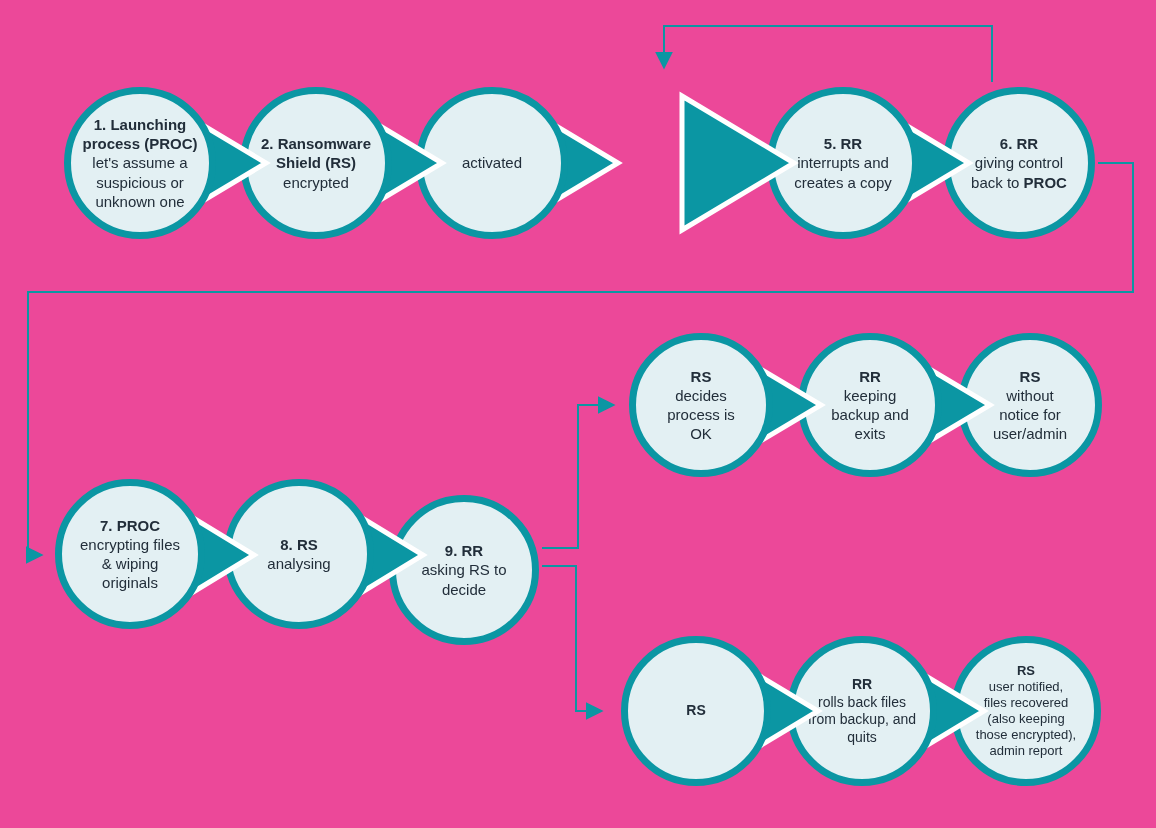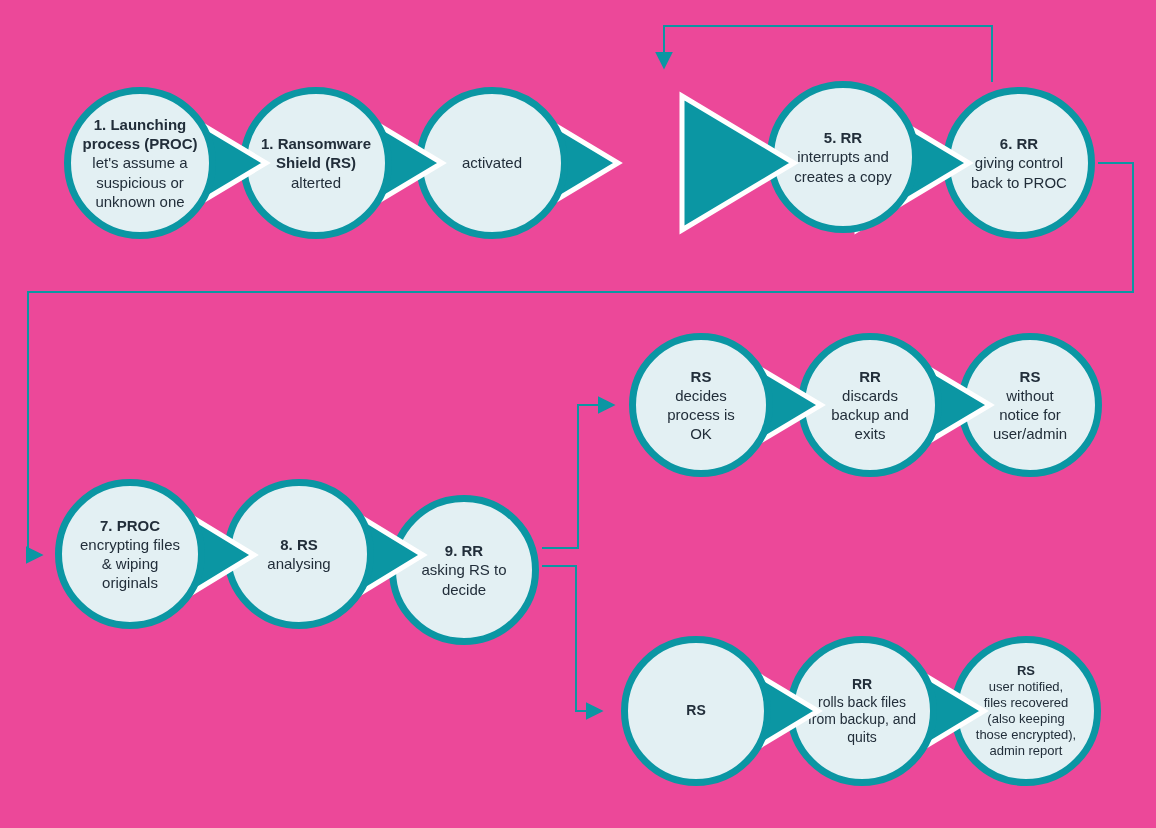--- a/index.html
+++ b/index.html
@@ -40,21 +40,21 @@
     line-height: 1.27;
   }
   .node .t {
     font-weight: 700;
     white-space: pre-line;
   }
   .node .b {
     font-weight: 400;
     white-space: pre-line;
   }
-  .node .b b { font-weight: 400; }
+  .node .b b { font-weight: 700; }
   .node.sm { font-size: 14px; line-height: 1.25; }
   .node.xs { font-size: 13px; line-height: 1.22; }
   .chev {
     position: absolute;
     pointer-events: none;
   }
   .chev polygon {
     fill: #0b96a3;
     stroke: #ffffff;
     stroke-width: 5;
@@ -83,40 +83,40 @@
 process (PROC)</span>
     <span class="b">let's assume a
 suspicious or
 unknown one</span>
   </div>
   <svg class="chev" style="left:148px;top:88px;z-index:39" width="130" height="150">
       <polygon points="6,8 6,142 118,75"></polygon>
     </svg>
 
   <div class="node" style="left:240px;top:87px;width:152px;height:152px;z-index:38">
-    <span class="t">1. Ransomware
+    <span class="t">2. Ransomware
 Shield (RS)</span>
-    <span class="b">alterted</span>
+    <span class="b">encrypted</span>
   </div>
   <svg class="chev" style="left:324px;top:88px;z-index:37" width="130" height="150">
       <polygon points="6,8 6,142 118,75"></polygon>
     </svg>
 
   <div class="node" style="left:416px;top:87px;width:152px;height:152px;z-index:36">
     <span class="b">activated</span>
   </div>
   <svg class="chev" style="left:500px;top:88px;z-index:35" width="130" height="150">
       <polygon points="6,8 6,142 118,75"></polygon>
     </svg>
 
   <svg class="chev" style="left:676px;top:88px;z-index:33" width="130" height="150">
       <polygon points="6,8 6,142 118,75"></polygon>
     </svg>
 
-  <div class="node" style="left:767px;top:81px;width:152px;height:152px;z-index:32">
+  <div class="node" style="left:767px;top:87px;width:152px;height:152px;z-index:32">
     <span class="t">5. RR</span>
     <span class="b">interrupts and
 creates a copy</span>
   </div>
   <svg class="chev" style="left:851px;top:88px;z-index:31" width="130" height="150">
       <polygon points="6,8 6,142 118,75"></polygon>
     </svg>
 
   <div class="node" style="left:943px;top:87px;width:152px;height:152px;z-index:30">
     <span class="t">6. RR</span>
@@ -153,21 +153,21 @@
     <span class="b">decides
 process is
 OK</span>
   </div>
   <svg class="chev" style="left:709px;top:330px;z-index:39" width="126" height="150">
       <polygon points="6,12 6,138 112,75"></polygon>
     </svg>
 
   <div class="node" style="left:798px;top:333px;width:144px;height:144px;z-index:38">
     <span class="t">RR</span>
-    <span class="b">discards
+    <span class="b">keeping
 backup and
 exits</span>
   </div>
   <svg class="chev" style="left:878px;top:330px;z-index:37" width="126" height="150">
       <polygon points="6,12 6,138 112,75"></polygon>
     </svg>
 
   <div class="node" style="left:958px;top:333px;width:144px;height:144px;z-index:36">
     <span class="t">RS</span>
     <span class="b">without

